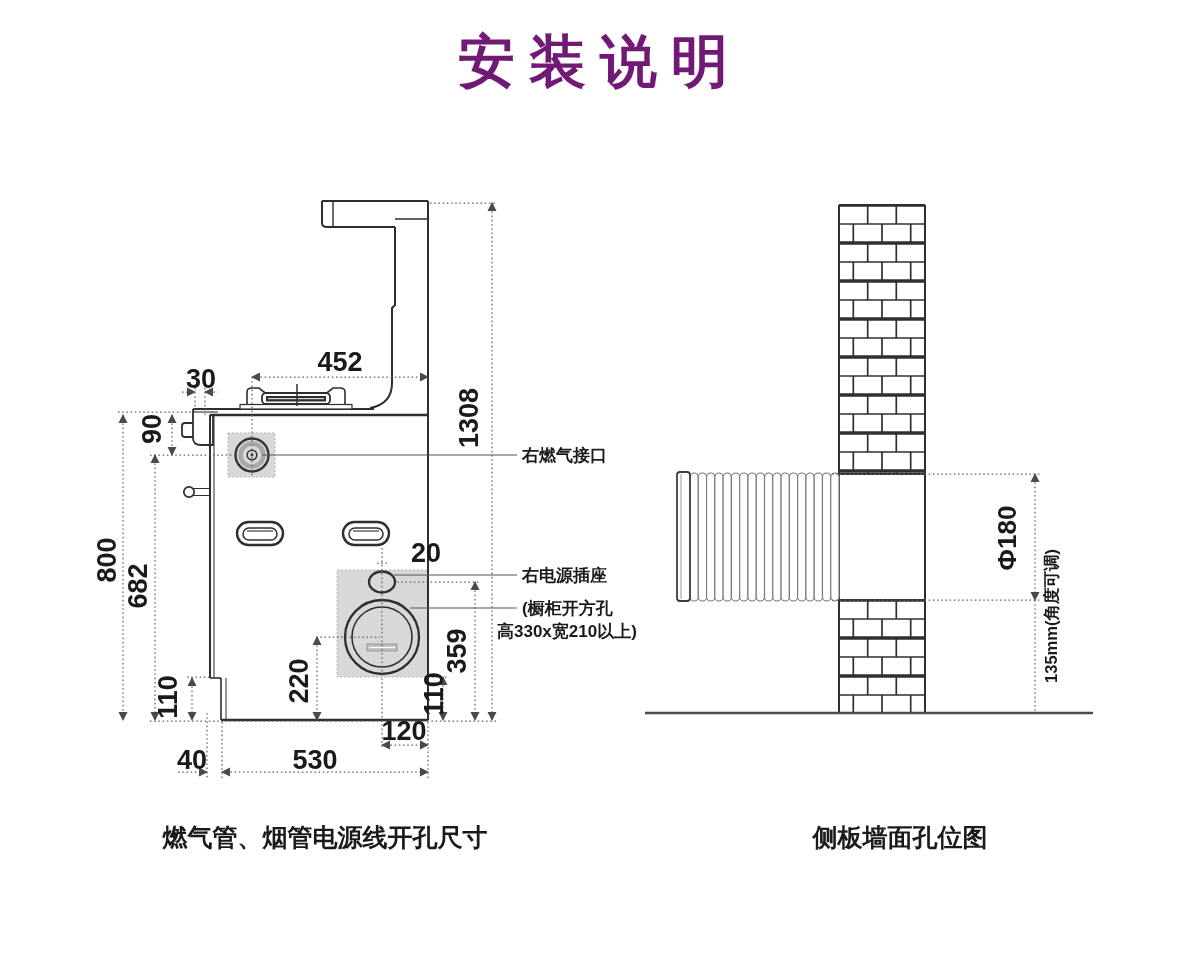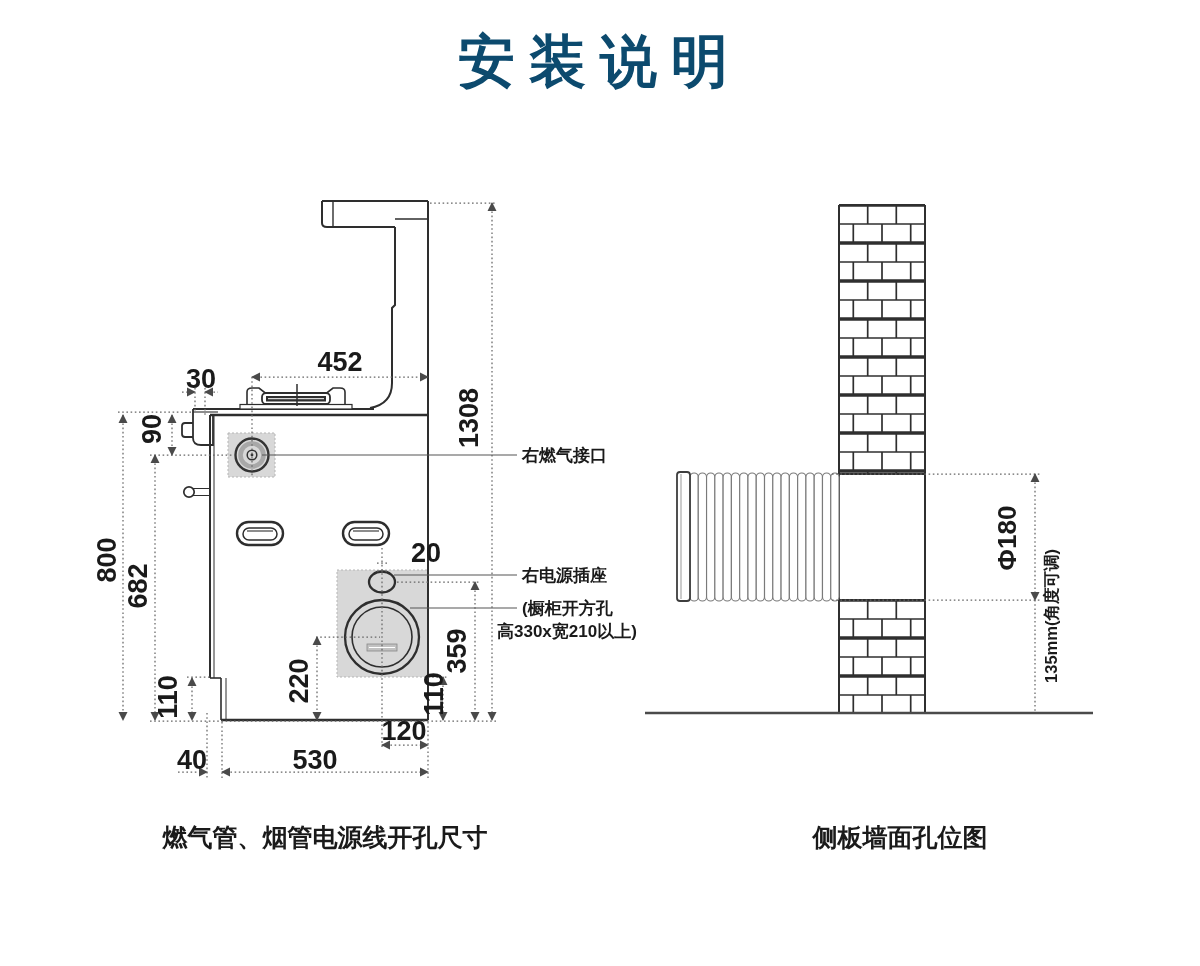--- a/index.html
+++ b/index.html
@@ -1,19 +1,19 @@
 <!DOCTYPE html>
 <html><head>
 <meta charset="utf-8">
 <style>
   html,body{margin:0;padding:0;background:#fff;}
   .page{position:relative;width:1200px;height:966px;background:#ffffff;overflow:hidden;
         font-family:"Liberation Sans","DejaVu Sans",sans-serif;}
   .title{position:absolute;top:24px;left:0;width:100%;text-align:center;
-         font-size:57px;font-weight:600;letter-spacing:14px;color:#0c4a6e;}
+         font-size:57px;font-weight:600;letter-spacing:14px;color:#701a75;}
   svg{position:absolute;left:0;top:0;}
   svg text{fill:#1a1a1a;font-family:"Liberation Sans","DejaVu Sans",sans-serif;}
   .dimnum{font-size:27px;font-weight:700;}
   .dimnum-sm{font-size:26px;font-weight:700;}
   .callout{font-size:17px;font-weight:600;}
   .caption{font-size:25px;font-weight:600;}
   .rot{font-weight:700;}
 </style>
 </head>
 <body>

